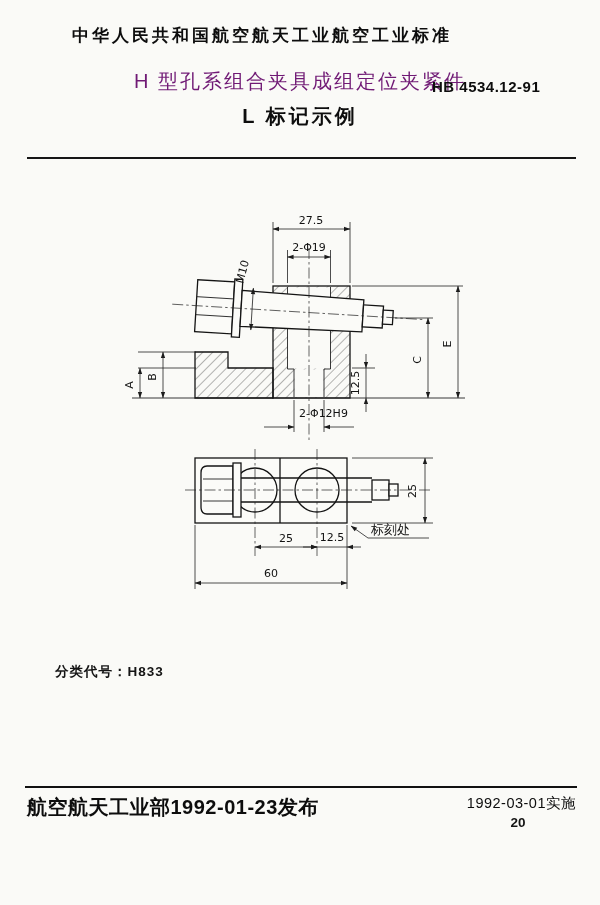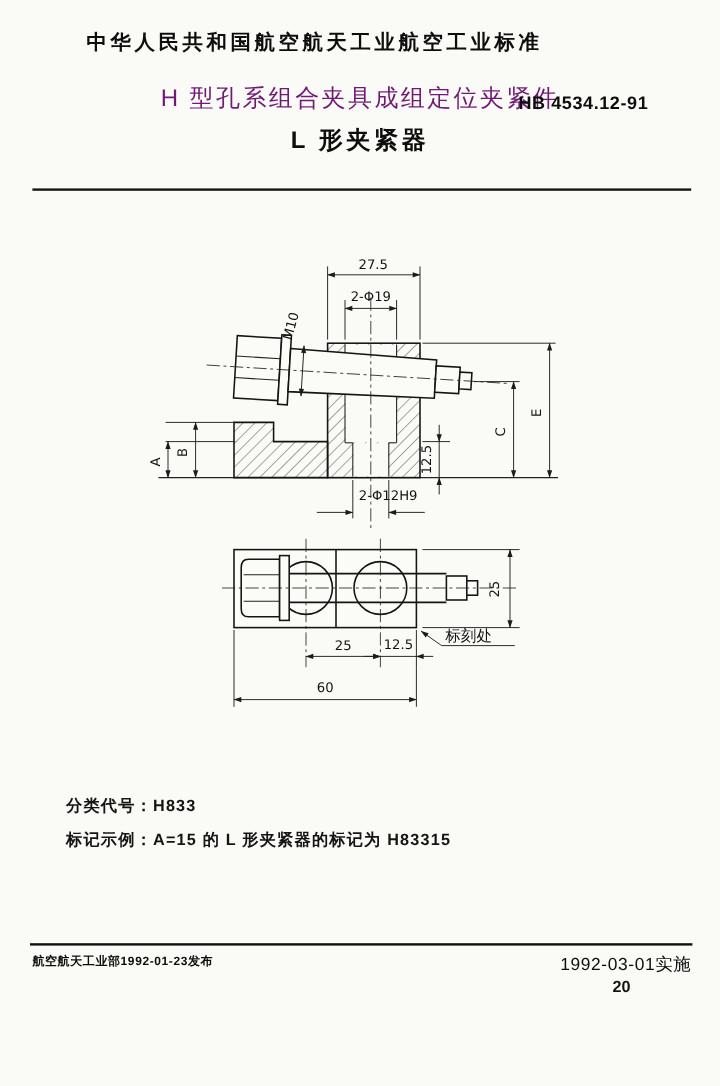--- a/index.html
+++ b/index.html
@@ -18,21 +18,21 @@
   .title-l2{font-size:20px;font-weight:bold;letter-spacing:3px;margin-top:8px;color:#0d0d0d;}
   .std-no{
     left:432px;top:78px;font-size:15px;font-weight:bold;letter-spacing:0.5px;color:#0d0d0d;text-align:center;
   }
   .rule-top{left:27px;top:157px;width:549px;height:0;border-top:2px solid #161616;}
   .drawing{left:0;top:190px;width:600px;height:455px;}
   .details{left:55px;top:663px;font-size:13.5px;font-weight:bold;color:#141414;}
   .details .row{margin-bottom:10px;letter-spacing:1px;}
   .details .lbl{}
   .rule-bottom{left:25px;top:786px;width:552px;height:0;border-top:2.5px solid #111;}
-  .footer-left{left:27px;top:794px;font-size:10px;font-weight:bold;letter-spacing:0.5px;color:#0d0d0d;}
+  .footer-left{left:27px;top:794px;font-size:20px;font-weight:bold;letter-spacing:0.5px;color:#0d0d0d;}
   .footer-right{right:24px;top:794px;font-size:14.5px;font-weight:normal;letter-spacing:0.5px;color:#0d0d0d;}
   .page-no{left:498px;top:815px;width:40px;text-align:center;font-size:13.5px;font-weight:bold;color:#141414;}
 
   
   .obj{stroke:#141414;stroke-width:1.3;fill:none;}
   .objf{stroke:#141414;stroke-width:1.3;fill:#fbfbf8;}
   .objh{stroke:#141414;stroke-width:1.3;fill:url(#hatch);}
   .thin{stroke:#222;stroke-width:0.9;fill:none;}
   .dim{stroke:#222;stroke-width:0.8;fill:none;}
   .cl{stroke:#222;stroke-width:0.7;fill:none;stroke-dasharray:11 3 2.5 3;}
@@ -40,21 +40,21 @@
   .dtc{font-family:"Liberation Sans",sans-serif;font-size:13px;fill:#111;}
   .wh{fill:#fafaf7;stroke:none;}
 </style>
 </head>
 <body>
 
 <div class="abs org-line">中华人民共和国航空航天工业航空工业标准</div>
 
 <div class="abs title-wrap">
   <div class="title-l1">H 型孔系组合夹具成组定位夹紧件</div>
-  <div class="title-l2">L 形夹紧器</div>
+  <div class="title-l2">L 标记示例</div>
 </div>
 <div class="abs std-no">HB 4534.12-91</div>
 
 <div class="abs rule-top"></div>
 
 <svg class="abs drawing" viewBox="0 190 600 455" xmlns="http://www.w3.org/2000/svg">
   <defs>
     <pattern id="hatch" patternUnits="userSpaceOnUse" width="7" height="7" patternTransform="rotate(-45)">
       <line x1="0" y1="0" x2="7" y2="0" stroke="#2b2b2b" stroke-width="0.7"></line>
     </pattern>
@@ -177,21 +177,18 @@
     <line class="dim" x1="347" y1="556" x2="347" y2="589"></line>
     <line class="dim" x1="195" y1="583" x2="347" y2="583" marker-start="url(#arr)" marker-end="url(#arr)"></line>
     <text class="dt" x="271" y="577" text-anchor="middle">60</text>
   </g>
 </svg>
 
 <div class="abs details">
   <div class="row">
     <span class="lbl">分类代号：</span><span>H833</span>
   </div>
-  <div class="row">
-    <span class="lbl">标记示例：</span><span>A=15 的 L 形夹紧器的标记为 H83315</span>
-  </div>
 </div>
 
 <div class="abs rule-bottom"></div>
 <div class="abs footer-left">航空航天工业部1992-01-23发布</div>
 <div class="abs footer-right">1992-03-01实施</div>
 <div class="abs page-no">20</div>
 
 </body></html>

